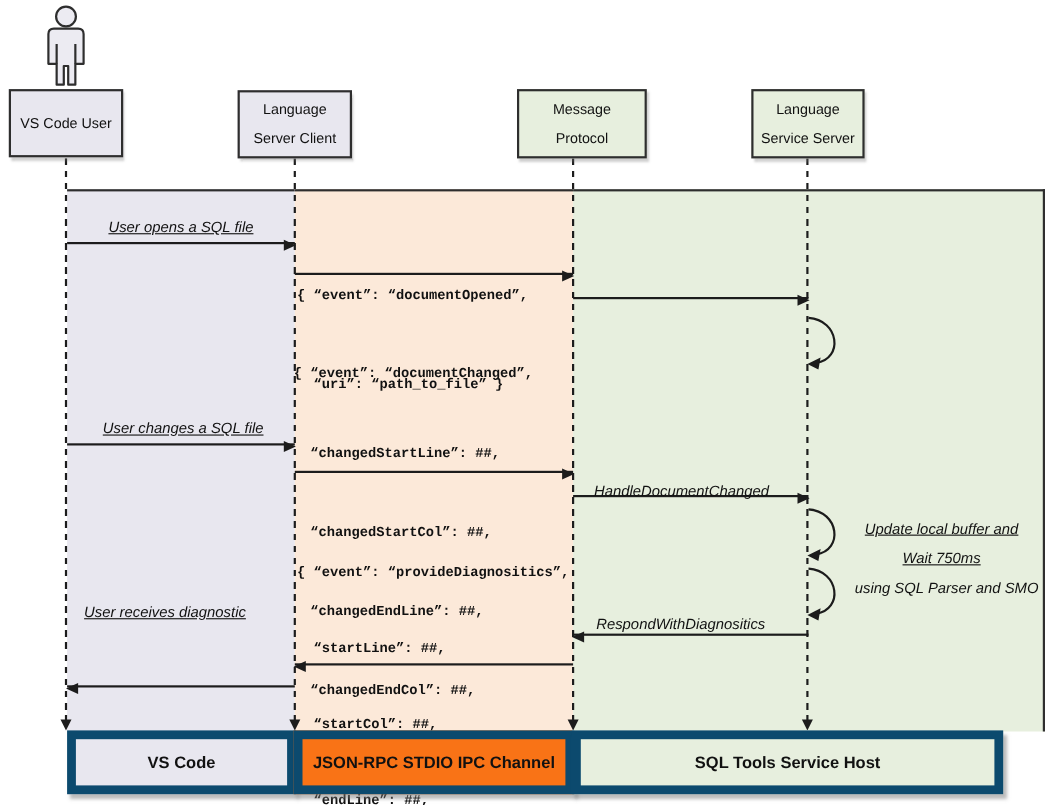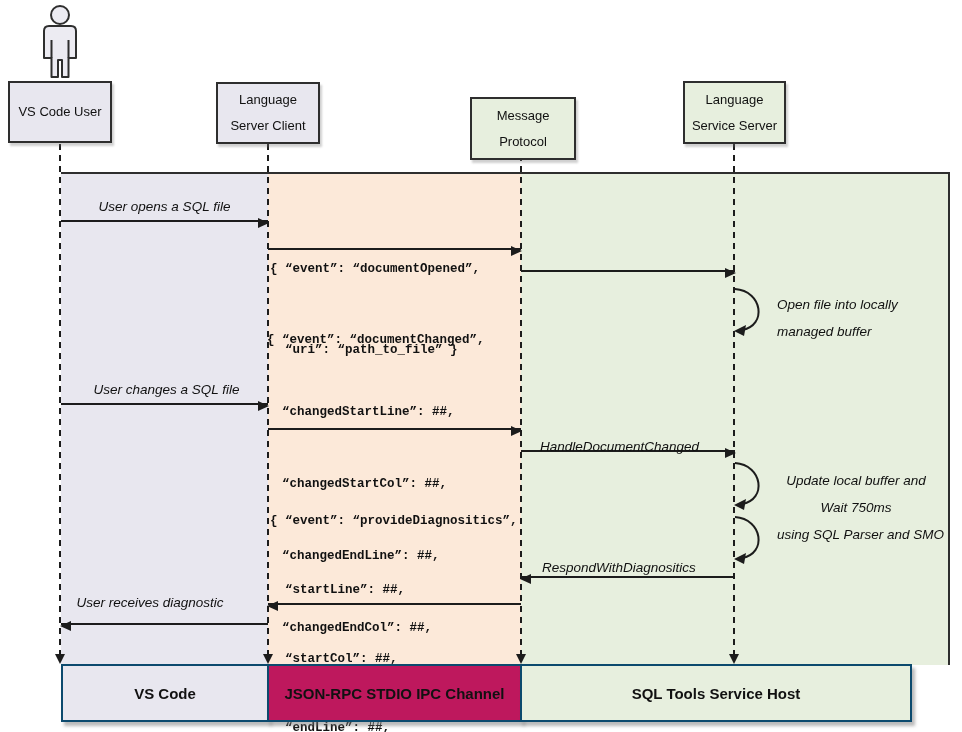--- a/index.html
+++ b/index.html
@@ -22,26 +22,26 @@
     position:absolute;width:0;height:0;top:654px;
     border-left:5px solid transparent;border-right:5px solid transparent;
     border-top:10px solid #1c1c1c;
   }
   .arrow{position:absolute;height:0;border-top:2px solid #1c1c1c;}
   .ah-r{position:absolute;right:-1px;top:-4px;width:0;height:0;
     border-left:11px solid #1c1c1c;border-top:5px solid transparent;border-bottom:5px solid transparent;}
   .ah-l{position:absolute;left:-1px;top:-4px;width:0;height:0;
     border-right:11px solid #1c1c1c;border-top:5px solid transparent;border-bottom:5px solid transparent;}
   .lbl{position:absolute;font-style:italic;font-size:13.5px;line-height:26px;white-space:nowrap;}
-  .lbl.center{text-align:center;white-space:normal;}
+  .lbl.center{text-align:center;white-space:normal;text-decoration:underline;}
   .mono{position:absolute;font-family:"Liberation Mono","DejaVu Sans Mono",monospace;
     font-weight:700;font-size:12.5px;white-space:pre;}
   .mono div{white-space:pre;}
   .foot{
-    position:absolute;box-sizing:border-box;border:2px solid #0c4a6e;top:664px;height:58px;
+    position:absolute;box-sizing:border-box;border:8px solid #0c4a6e;top:664px;height:58px;
     display:flex;align-items:center;justify-content:center;
     font-weight:700;font-size:15px;
     box-shadow:3px 4px 3px rgba(120,120,120,0.5);
   }
   .loop{position:absolute;width:44px;height:50px;}
 </style>
 </head>
 <body>
 
 <div class="canvas">
@@ -65,21 +65,21 @@
   <div class="lf-head" style="left:516px;"></div>
   <div class="lf-head" style="left:729px;"></div>
 
   <div class="box" style="left: 8px; top: 81px; width: 104px; height: 62px; background-color: rgb(232, 231, 239);">
     <span>VS Code User</span>
   </div>
   <div class="box" style="left: 216px; top: 82px; width: 104px; height: 62px; background-color: rgb(232, 231, 239);">
     <span>Language</span>
     <span>Server Client</span>
   </div>
-  <div class="box" style="left: 470px; top: 81px; width: 106px; height: 63px; background-color: rgb(231, 239, 222); margin-top: 16px;">
+  <div class="box" style="left: 470px; top: 81px; width: 118px; height: 63px; background-color: rgb(231, 239, 222);">
     <span>Message</span>
     <span>Protocol</span>
   </div>
   <div class="box" style="left: 683px; top: 81px; width: 103px; height: 63px; background-color: rgb(231, 239, 222);">
     <span>Language</span>
     <span>Service Server</span>
   </div>
 
   <div class="arrow" style="left:61px;top:220px;width:207px;">
       <span class="ah-r"></span>
@@ -104,43 +104,39 @@
     </div>
   <div class="arrow" style="left:268px;top:603px;width:253px;">
       <span class="ah-l"></span>
     </div>
   <div class="arrow" style="left:61px;top:623px;width:207px;">
       <span class="ah-l"></span>
     </div>
 
   <div class="lbl center" style="left:61px;top:194px;width:207px;">User opens a SQL file</div>
   <div class="lbl center" style="left:61px;top:377px;width:211px;">User changes a SQL file</div>
-  <div class="lbl center" style="left:61px;top:590px;width:178px;">
+  <div class="lbl center" style="left:61px;top:544px;width:178px;">
     <div>User receives diagnostic</div>
   </div>
   <div class="lbl" style="left:542px;top:555px;">RespondWithDiagnositics</div>
   <div class="lbl" style="left:540px;top:434px;">HandleDocumentChanged</div>
 
   <svg class="loop" style="left:731px;top:287px;" viewBox="0 0 44 50">
     <path d="M4,2 C32,4 36,39 11,43" fill="none" stroke="#1c1c1c" stroke-width="2"></path>
     <polygon points="3,44 15,38 13,49" fill="#1c1c1c"></polygon>
   </svg>
   <svg class="loop" style="left:731px;top:461px;" viewBox="0 0 44 50">
     <path d="M4,2 C32,4 36,39 11,43" fill="none" stroke="#1c1c1c" stroke-width="2"></path>
     <polygon points="3,44 15,38 13,49" fill="#1c1c1c"></polygon>
   </svg>
   <svg class="loop" style="left:731px;top:515px;" viewBox="0 0 44 50">
     <path d="M4,2 C32,4 36,39 11,43" fill="none" stroke="#1c1c1c" stroke-width="2"></path>
     <polygon points="3,44 15,38 13,49" fill="#1c1c1c"></polygon>
   </svg>
 
-  <div class="lbl" style="left:777px;top:291px;line-height:27px;">
-    <div>Open file into locally</div>
-    <div>managed buffer</div>
-  </div>
   <div class="lbl center" style="left:770px;top:467px;width:172px;line-height:27px;">
     <div>Update local buffer and</div>
     <div>Wait 750ms</div>
   </div>
   <div class="lbl" style="left:777px;top:521px;line-height:27px;">
     <div>using SQL Parser and SMO</div>
   </div>
 
   <div class="mono" style="left:270px;top:202px;line-height:27px;">
     <div>{ “event”: “documentOpened”,</div>
@@ -159,20 +155,20 @@
     <div>  “startLine”: ##,</div>
     <div>  “startCol”: ##,</div>
     <div>  “endLine”: ##,</div>
     
     
   </div>
 
   <div class="foot" style="left: 61px; width: 208px; background-color: rgb(232, 231, 239);">
     <span>VS Code</span>
   </div>
-  <div class="foot" style="left: 267px; width: 255px; background-color: #be185d;">
+  <div class="foot" style="left: 267px; width: 255px; background-color: #f97316;">
     <span>JSON-RPC STDIO IPC Channel</span>
   </div>
   <div class="foot" style="left: 520px; width: 392px; background-color: rgb(231, 239, 222);">
     <span>SQL Tools Service Host</span>
   </div>
 
 </div>
 
 </body></html>

